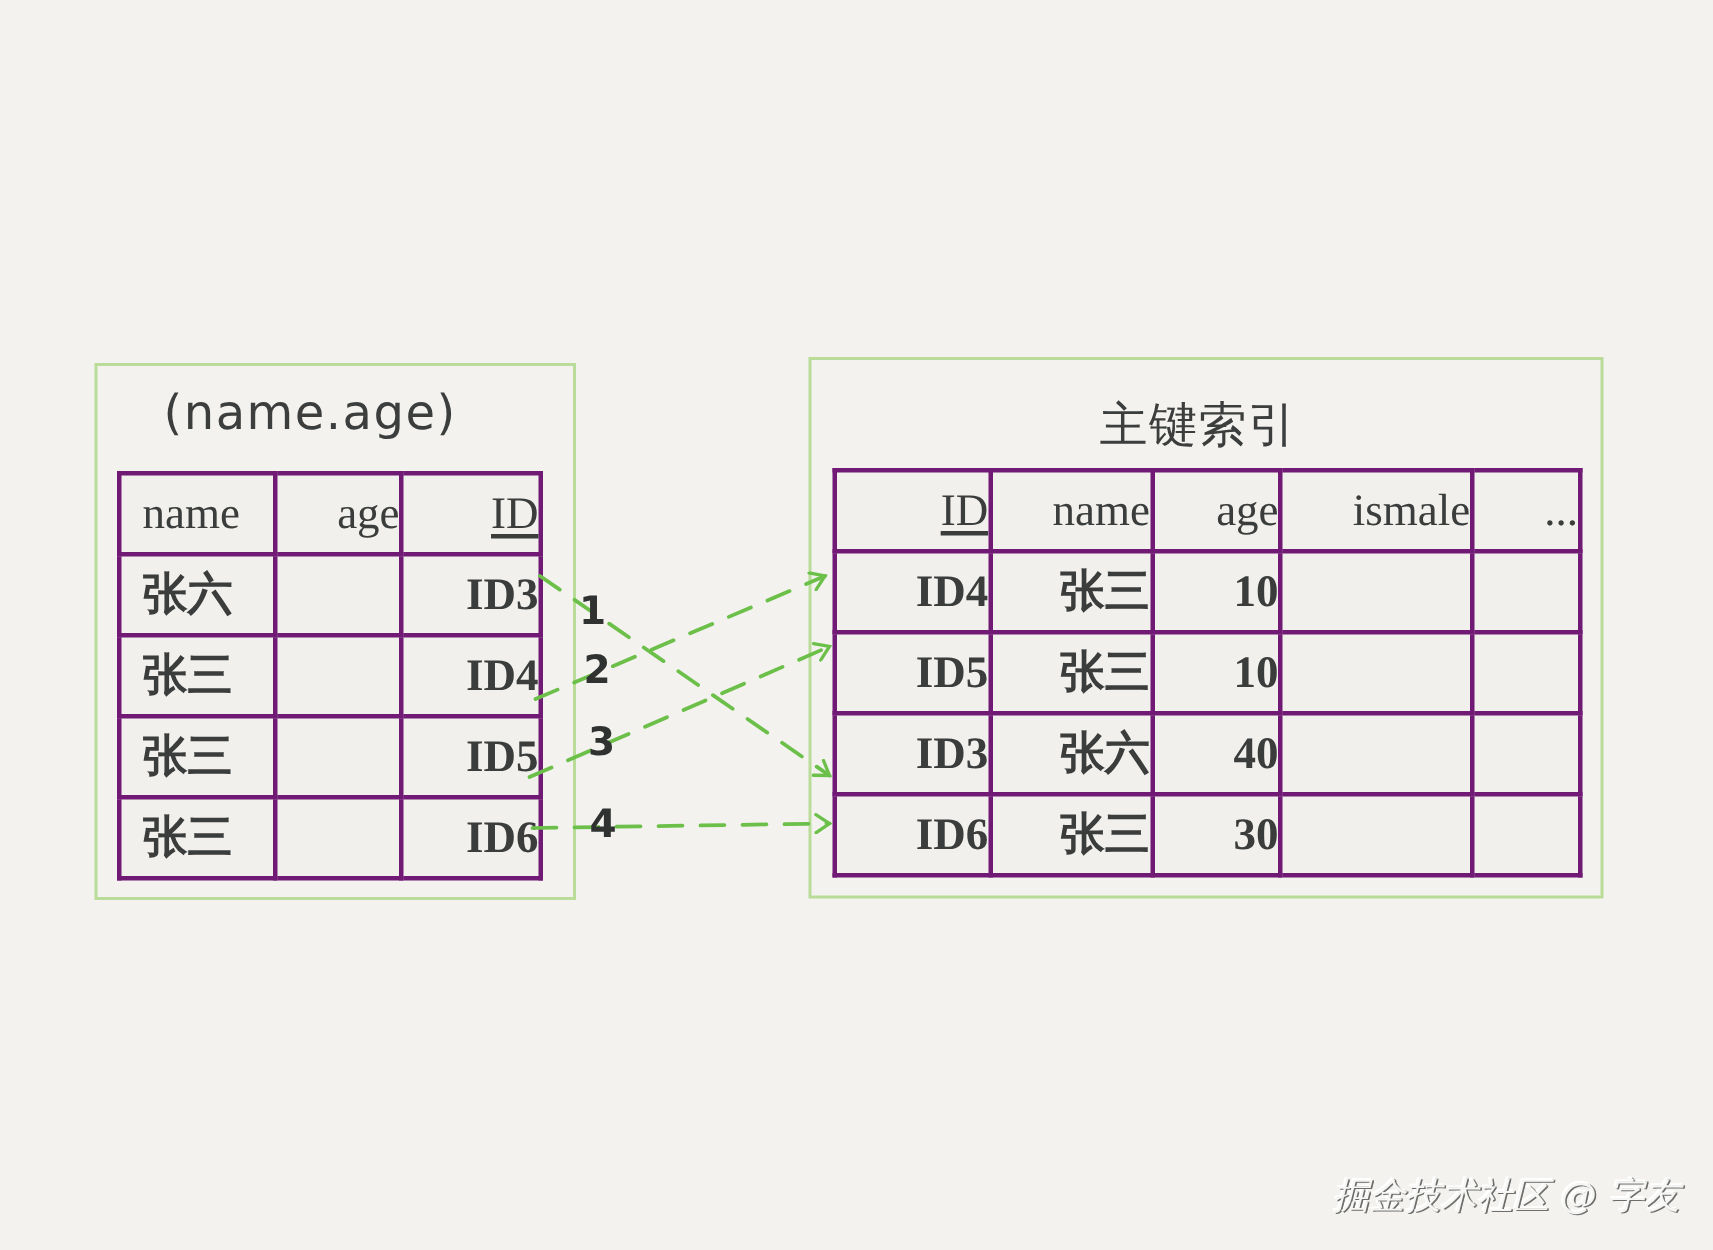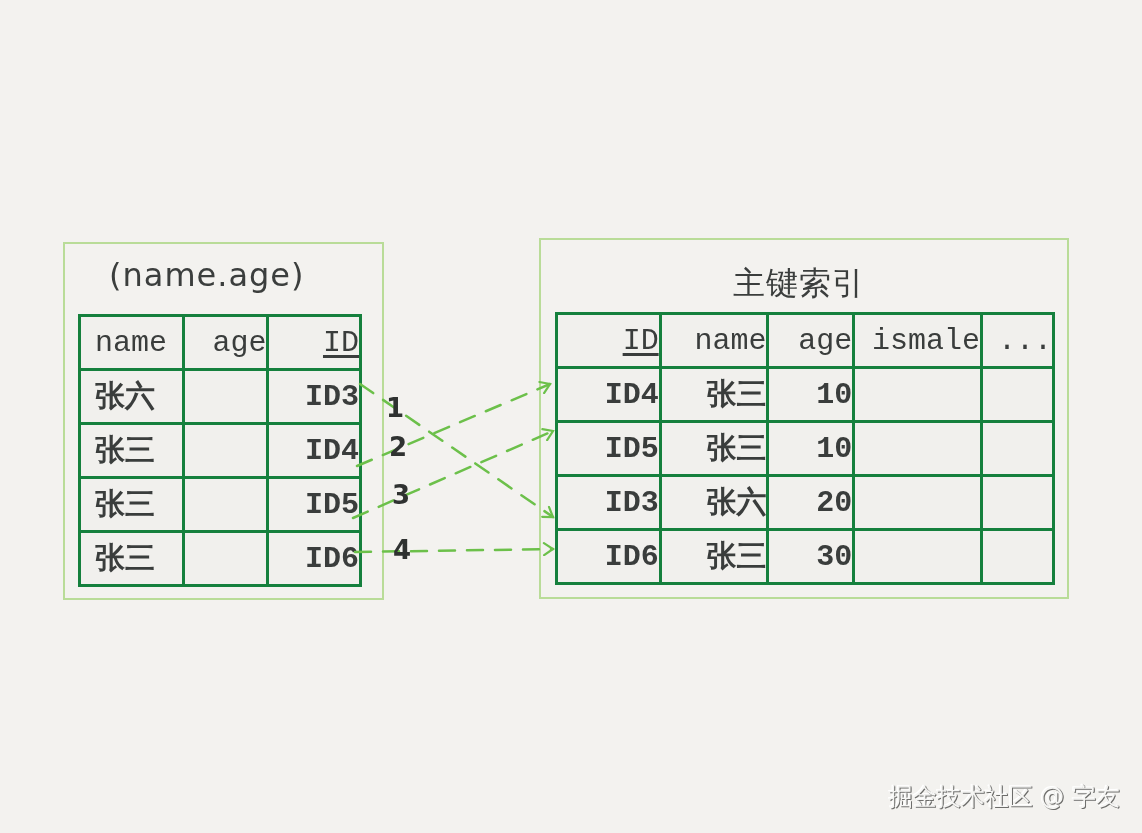--- a/index.html
+++ b/index.html
@@ -15,38 +15,39 @@
   }
   .panel-title {
     position: absolute; font-size: 32px; color: #3b3e3d;
     font-family: "DejaVu Sans", sans-serif; letter-spacing: 1px;
   }
   table.grid {
     position: absolute; border-collapse: collapse;
     background: #f1f0ed;
   }
   table.grid td {
-    border: 3px solid #15803d; box-sizing: border-box;
-    font-family: Liberation Mono, monospace; font-size: 30px; font-weight: bold;
+    border: 3px solid #701a75; box-sizing: border-box;
+    font-family: Liberation Serif, serif; font-size: 30px; font-weight: bold;
     color: #3a3d3c; padding: 0; vertical-align: middle;
   }
   table.grid td.head { font-weight: normal; font-size: 30px; }
   .u { text-decoration: underline; text-underline-offset: 4px; }
   .center { text-align: right; }
   .left { text-align: left; padding-left: 14px !important; }
   svg.arrows { position: absolute; left: 0; top: 0; }
   .num-label {
     position: absolute; font-size: 26px; font-weight: bold; color: #2f3231;
     font-family: "DejaVu Sans", sans-serif;
   }
   .watermark {
     position: absolute; right: 22px; bottom: 20px; font-size: 24px;
     color: #f6f6f4;
     text-shadow: 1px 1px 0 #6d6d6b, -1px -1px 0 #ffffff, 1px 0 0 #8a8a88;
     font-family: "DejaVu Sans", sans-serif;
+    font-style: italic;
   }
 </style>
 </head>
 <body>
 
 <div class="panel" style="left:63px; top:242px; width:321px; height:358px;">
   <div class="panel-title" style="left:44px; top:12px;">(name.age)</div>
   <table class="grid" style="left:13px; top:70px; width:284px;">
     <tbody>
         <tr style="height:54px;">
@@ -99,21 +100,21 @@
     <tr style="height:54px;">
       <td class="center">ID5</td>
       <td class="center">张三</td>
       <td class="center">10</td>
       <td></td>
       <td></td>
     </tr>
     <tr style="height:54px;">
       <td class="center">ID3</td>
       <td class="center">张六</td>
-      <td class="center">20</td>
+      <td class="center">40</td>
       <td></td>
       <td></td>
     </tr>
     <tr style="height:54px;">
       <td class="center">ID6</td>
       <td class="center">张三</td>
       <td class="center">30</td>
       <td></td>
       <td></td>
     </tr>

